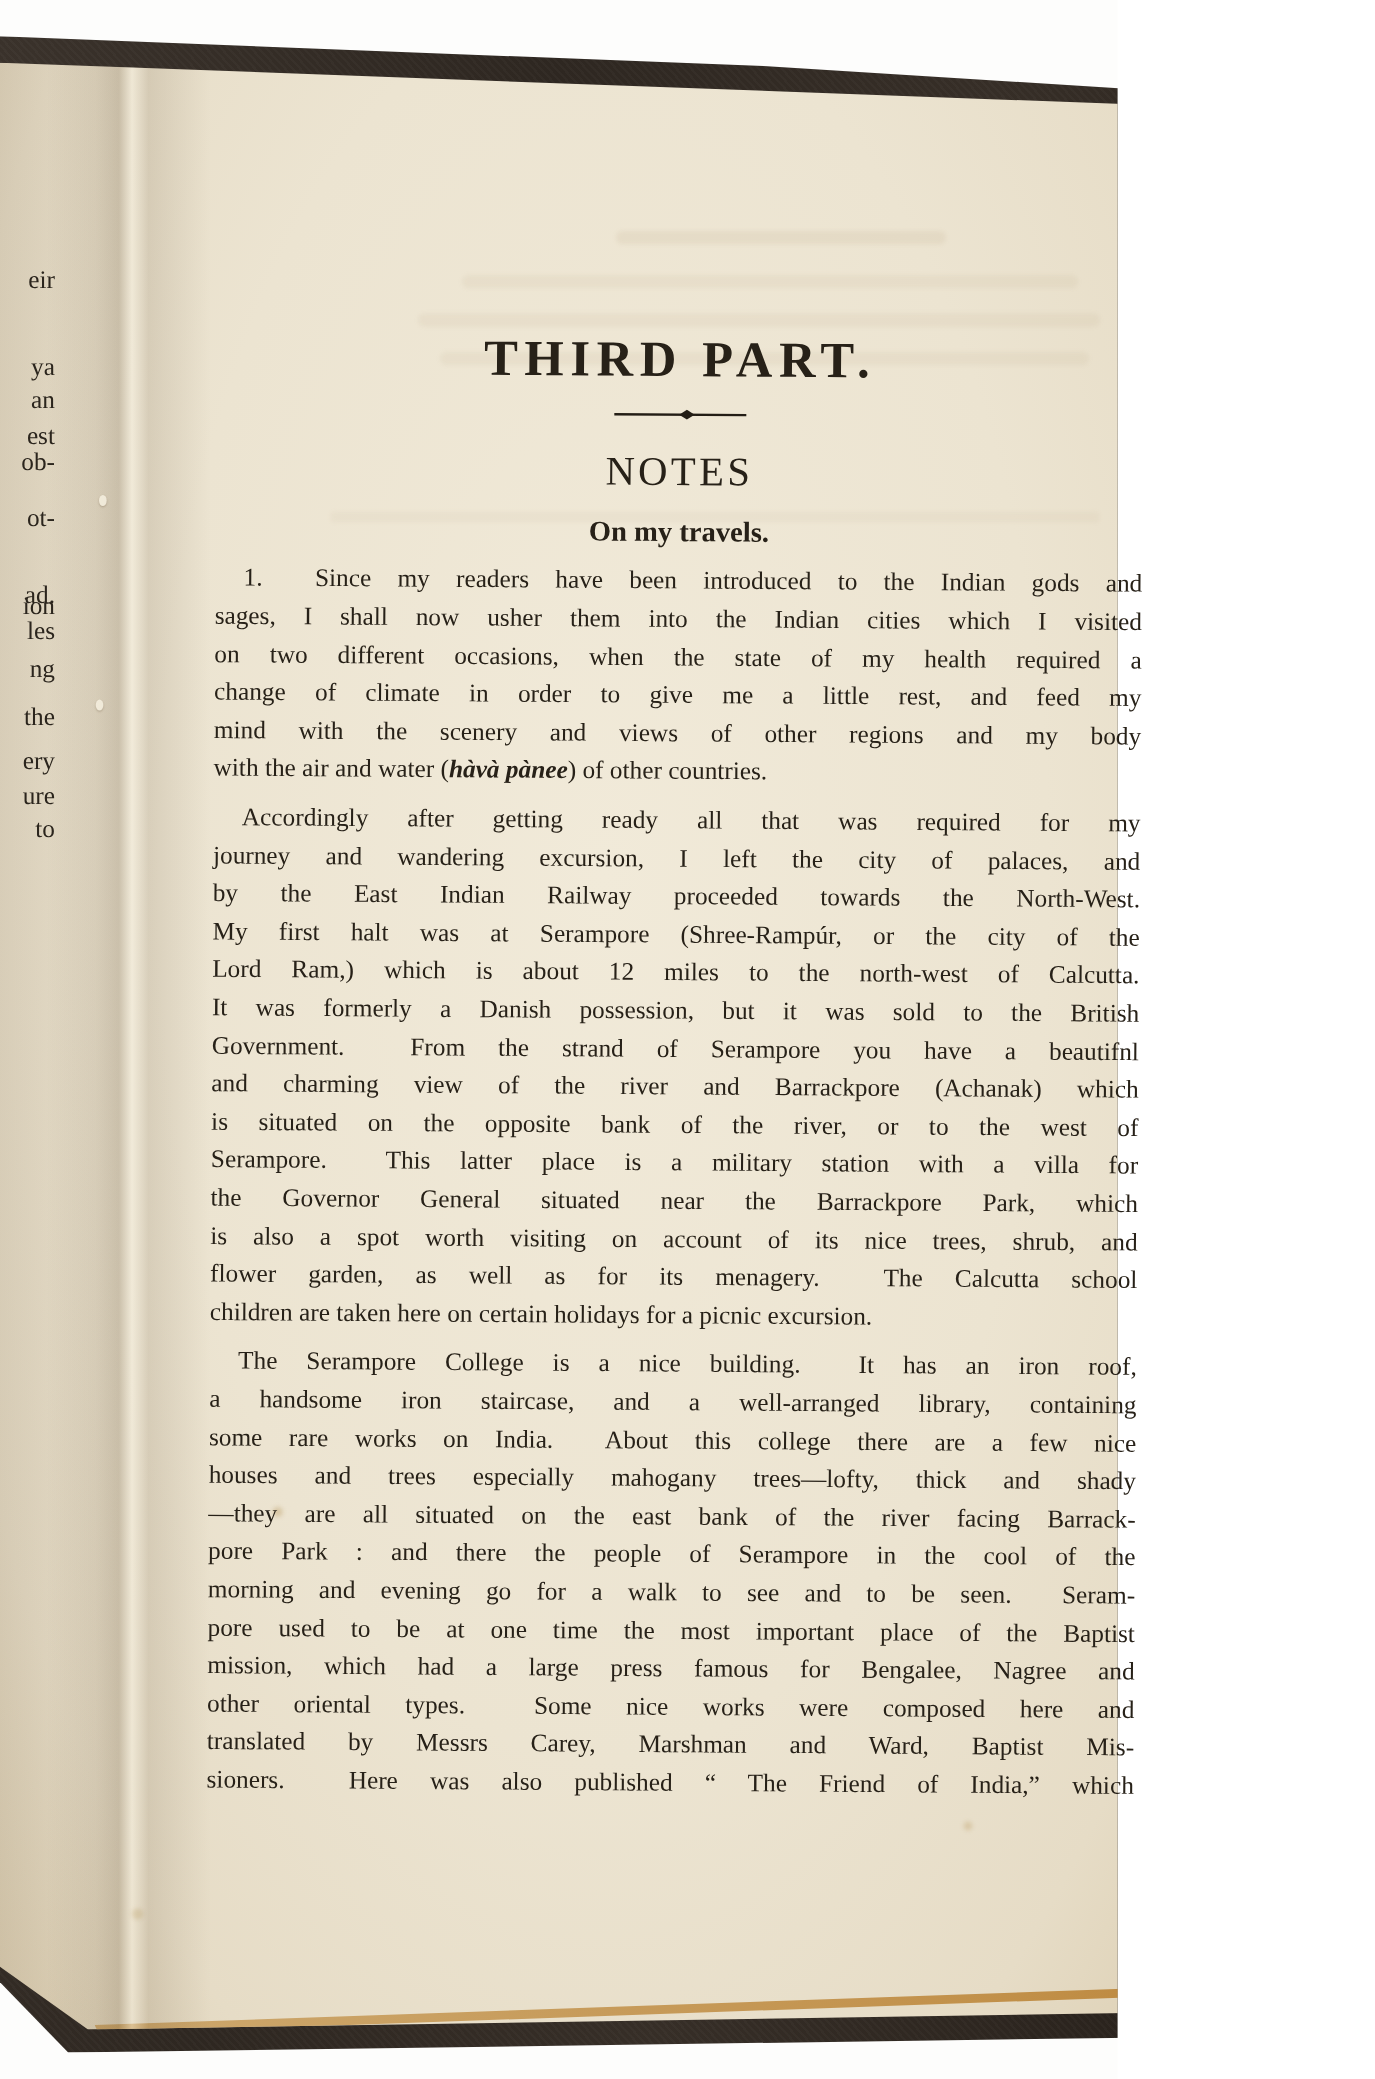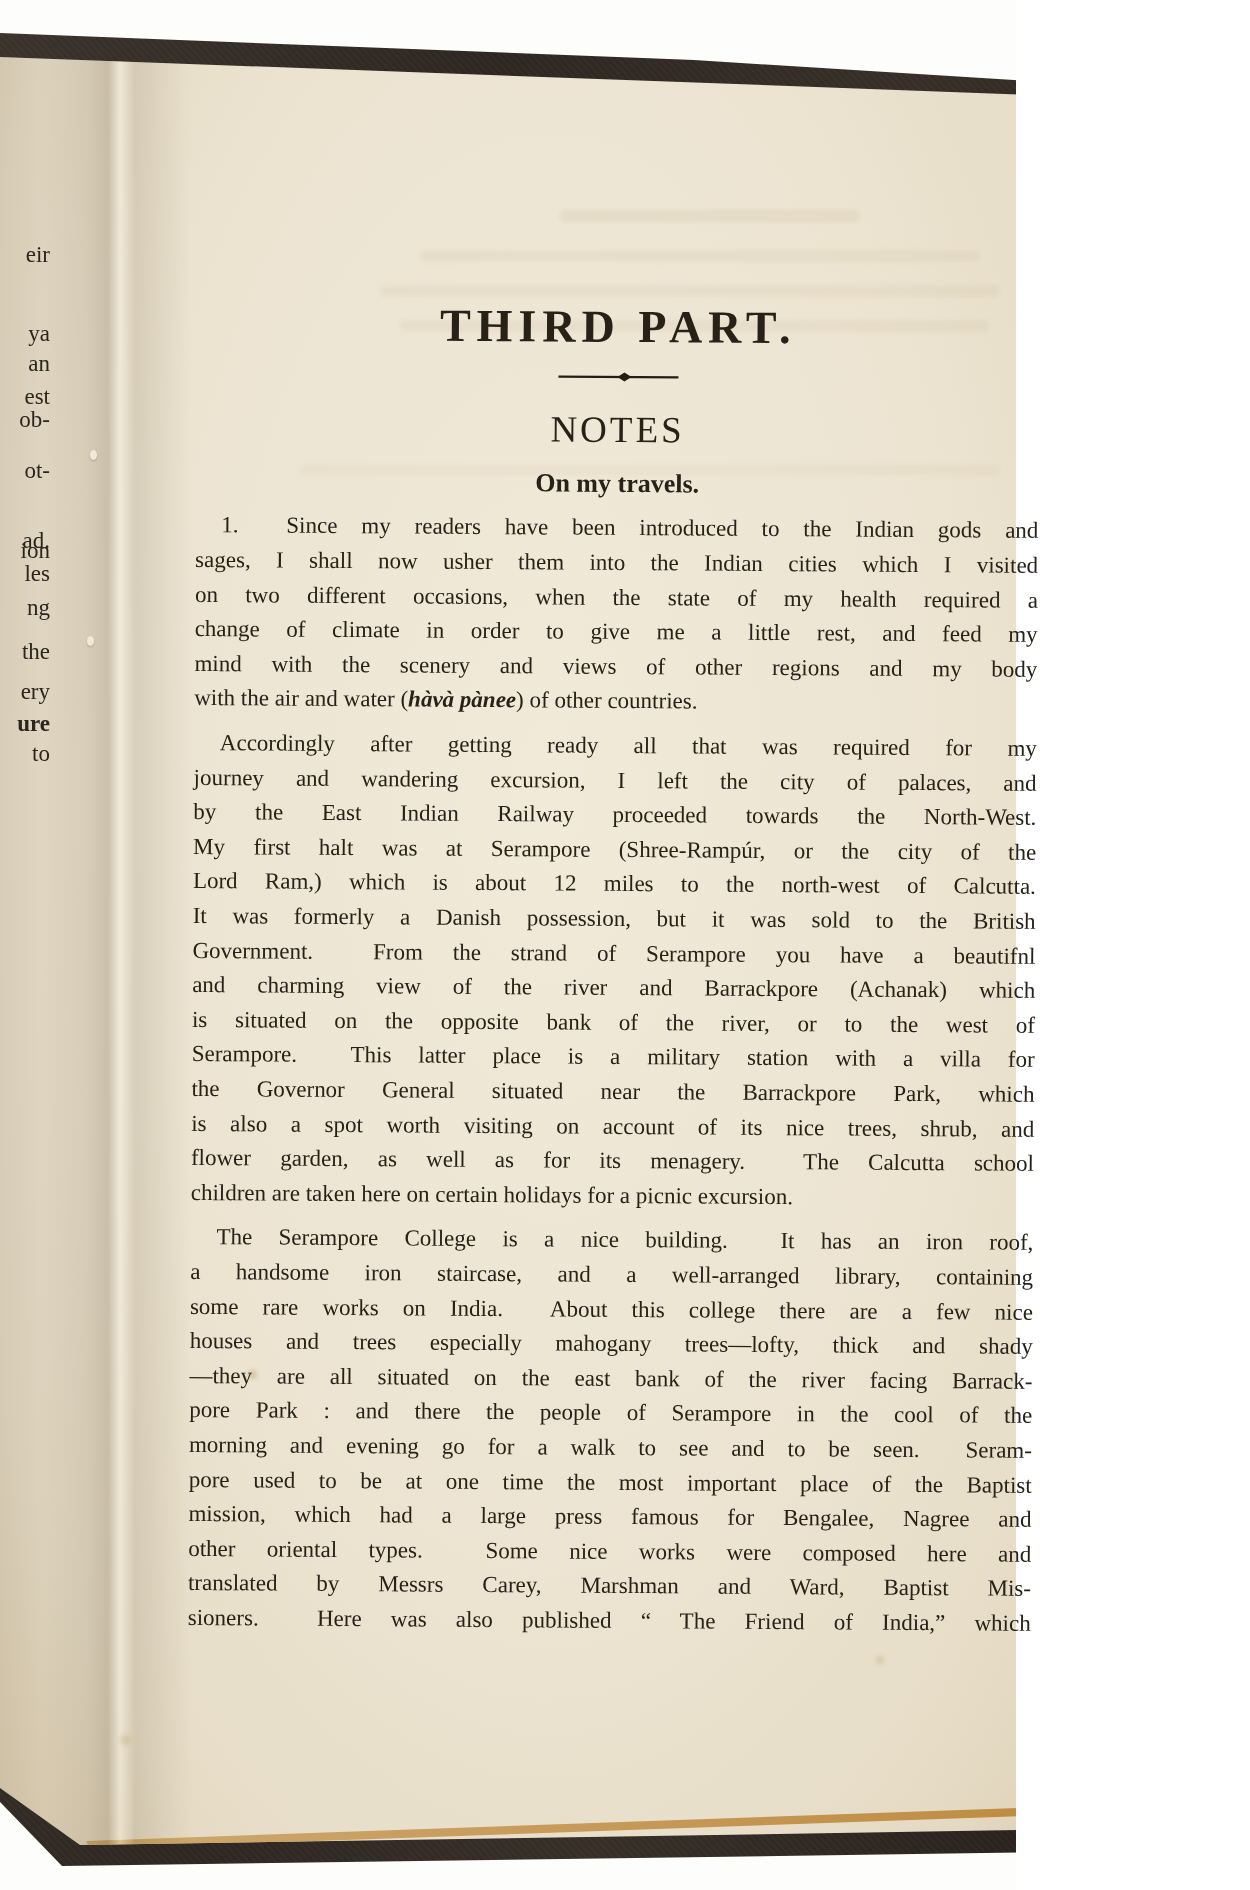--- a/index.html
+++ b/index.html
@@ -94,21 +94,21 @@
         <div class="frag" style="top: 352px;">an</div>
         <div class="frag" style="top: 385px;">est</div>
         <div class="frag" style="top: 408px; margin-left: 36px;">ob-</div>
         <div class="frag" style="top: 459px;">ot-</div>
         <div class="frag" style="top: 495px; margin-top: 44px;">ion</div>
         <div class="frag" style="top: 529px;">ad.</div>
         <div class="frag" style="top: 562px;">les</div>
         <div class="frag" style="top: 596px;">ng</div>
         <div class="frag" style="top: 640px;">the</div>
         <div class="frag" style="top: 680px;">ery</div>
-        <div class="frag" style="top: 712px; font-weight: bold;">ure</div>
+        <div class="frag" style="top: 712px;">ure</div>
         <div class="frag" style="top: 742px;">to</div>
       </div>
 
     <div class="text-col">
       <div class="part-title">THIRD PART.</div>
       <div class="rule-wrap">
         <svg width="122" height="14" viewBox="0 0 122 14" aria-hidden="true">
           <line x1="1" y1="7" x2="121" y2="7" stroke="#231d15" stroke-width="2.2"></line>
           <polygon points="60,7 67,2.6 74,7 67,11.4" fill="#231d15"></polygon>
         </svg>

